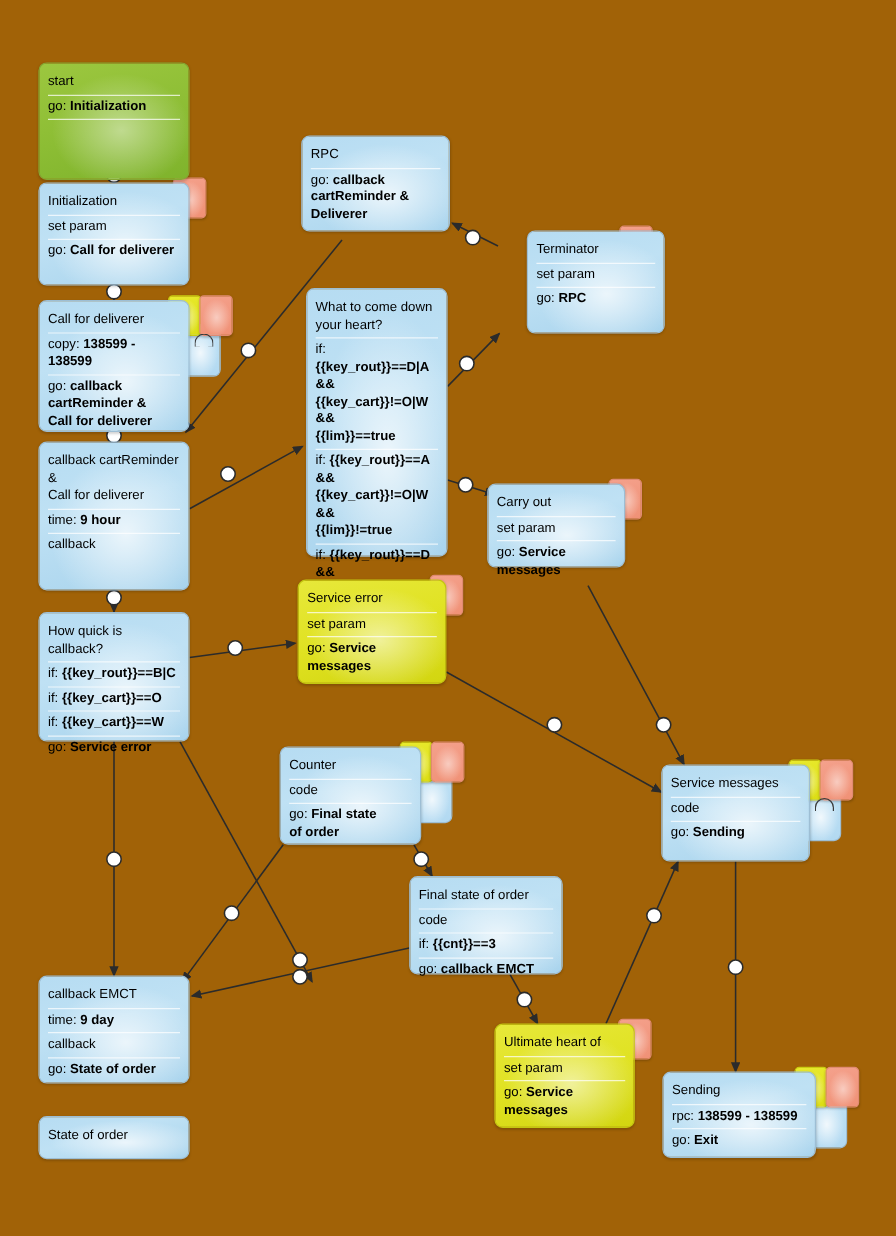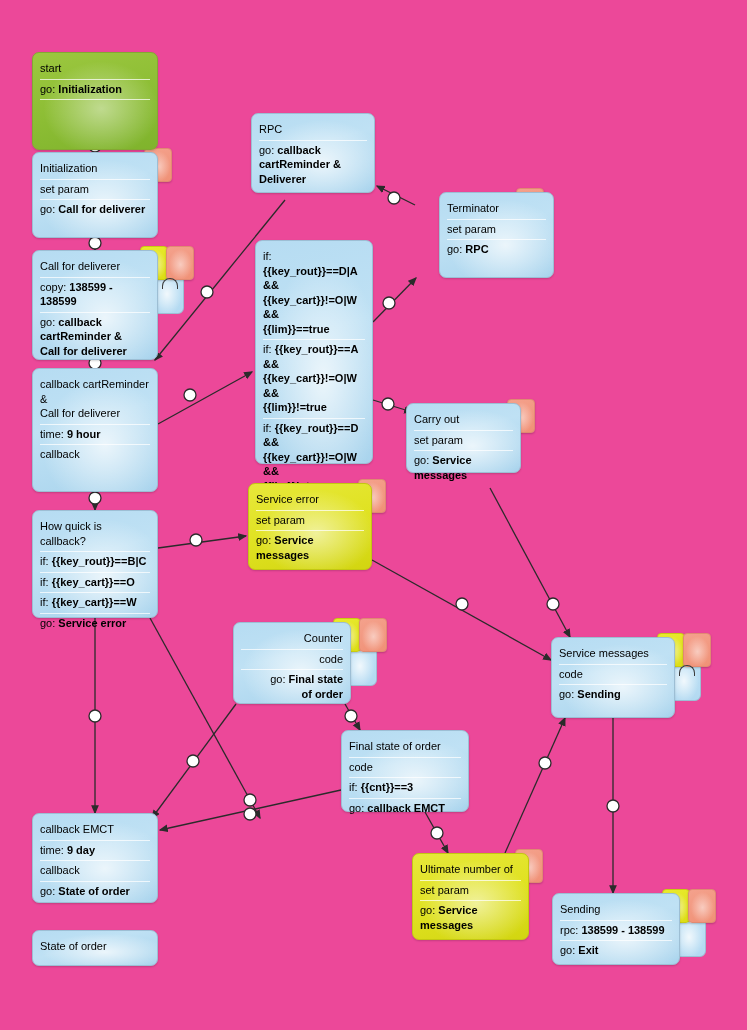--- a/index.html
+++ b/index.html
@@ -4,21 +4,21 @@
 <style>
   html,body{margin:0;padding:0;background:#ffffff;}
   body{
     font-family:"Liberation Sans","DejaVu Sans",sans-serif;
     -webkit-font-smoothing:antialiased;
   }
   #canvas{
     position:relative;
     width:747px;
     height:1030px;
-    background:#ec4899;
+    background:#a16207;
     overflow:hidden;
   }
   #edges{
     position:absolute;
     left:0; top:0;
     width:747px; height:1030px;
     pointer-events:none;
   }
   .node{
     position:absolute;
@@ -199,20 +199,22 @@
       <div class="node" style="left: 32px; top: 930px; width: 126px; height: 36px;">
         <div class="row title">State of order</div>
       </div>
       <div class="node" style="left: 251px; top: 113px; width: 124px; height: 80px;">
         <div class="row title">RPC</div>
         <div class="row"><span class="lbl">go: </span><span class="val">callback
 cartReminder &amp;
 Deliverer</span></div>
       </div>
       <div class="node" style="left: 255px; top: 240px; width: 118px; height: 224px;">
+        <div class="row title">What to come down
+your heart?</div>
         <div class="row"><span class="lbl">if: </span><span class="val">{{key_rout}}==D|A &amp;&amp;
 {{key_cart}}!=O|W &amp;&amp;
 {{lim}}==true</span></div>
         <div class="row"><span class="lbl">if: </span><span class="val">{{key_rout}}==A &amp;&amp;
 {{key_cart}}!=O|W &amp;&amp;
 {{lim}}!=true</span></div>
         <div class="row"><span class="lbl">if: </span><span class="val">{{key_rout}}==D &amp;&amp;
 {{key_cart}}!=O|W &amp;&amp;
 {{lim}}!=true</span></div>
         <div class="row"><span class="lbl">go: </span><span class="val">Service error</span></div>
@@ -233,21 +235,21 @@
       <div class="badge red" style="left: 358px; top: 479px;"></div>
       <div class="node yellow" style="left: 248px; top: 483px; width: 124px; height: 87px;">
         <div class="row title">Service error</div>
         <div class="row">set param</div>
         <div class="row"><span class="lbl">go: </span><span class="val">Service
 messages</span></div>
       </div>
       <div class="stackcard" style="left: 343px; top: 642px; width: 34px; height: 44px;"></div>
       <div class="badge yel" style="left: 333px; top: 618px;"></div>
       <div class="badge red" style="left: 359px; top: 618px;"></div>
-      <div class="node" style="left: 233px; top: 622px; width: 118px; height: 82px; text-align: right;">
+      <div class="node" style="left: 233px; top: 622px; width: 118px; height: 82px;">
         <div class="row title">Counter</div>
         <div class="row">code</div>
         <div class="row"><span class="lbl">go: </span><span class="val">Final state
 of order</span></div>
       </div>
       <div class="node" style="left: 341px; top: 730px; width: 128px; height: 82px;">
         <div class="row title">Final state of order</div>
         <div class="row">code</div>
         <div class="row"><span class="lbl">if: </span><span class="val">{{cnt}}==3</span></div>
         <div class="row"><span class="lbl">go: </span><span class="val">callback EMCT</span></div>
@@ -256,21 +258,21 @@
       <div class="badge yel" style="left: 657px; top: 633px;"></div>
       <div class="badge red" style="left: 683px; top: 633px;"></div>
       <div class="hook" style="left: 679px; top: 665px;"></div>
       <div class="node" style="left: 551px; top: 637px; width: 124px; height: 81px;">
         <div class="row title">Service messages</div>
         <div class="row">code</div>
         <div class="row"><span class="lbl">go: </span><span class="val">Sending</span></div>
       </div>
       <div class="badge red" style="left: 515px; top: 849px;"></div>
       <div class="node yellow" style="left: 412px; top: 853px; width: 117px; height: 87px;">
-        <div class="row title">Ultimate number of</div>
+        <div class="row title">Ultimate heart of</div>
         <div class="row">set param</div>
         <div class="row"><span class="lbl">go: </span><span class="val">Service
 messages</span></div>
       </div>
       <div class="stackcard" style="left: 672px; top: 913px; width: 34px; height: 44px;"></div>
       <div class="badge yel" style="left: 662px; top: 889px;"></div>
       <div class="badge red" style="left: 688px; top: 889px;"></div>
       <div class="node" style="left: 552px; top: 893px; width: 128px; height: 72px;">
         <div class="row title">Sending</div>
         <div class="row"><span class="lbl">rpc: </span><span class="val">138599 - 138599</span></div>

